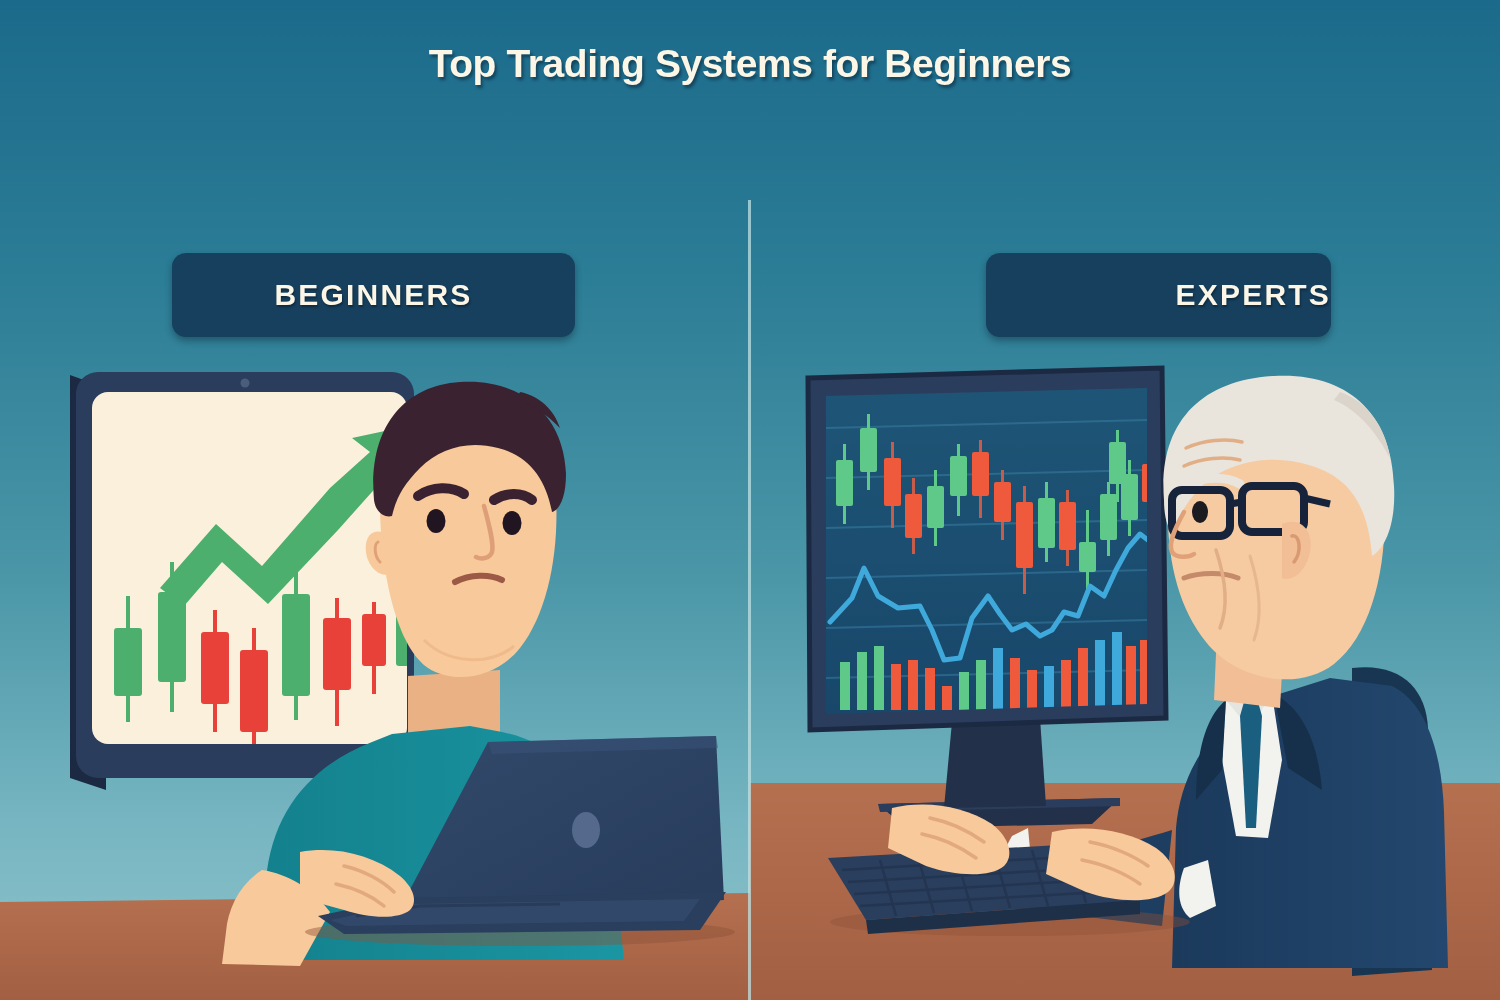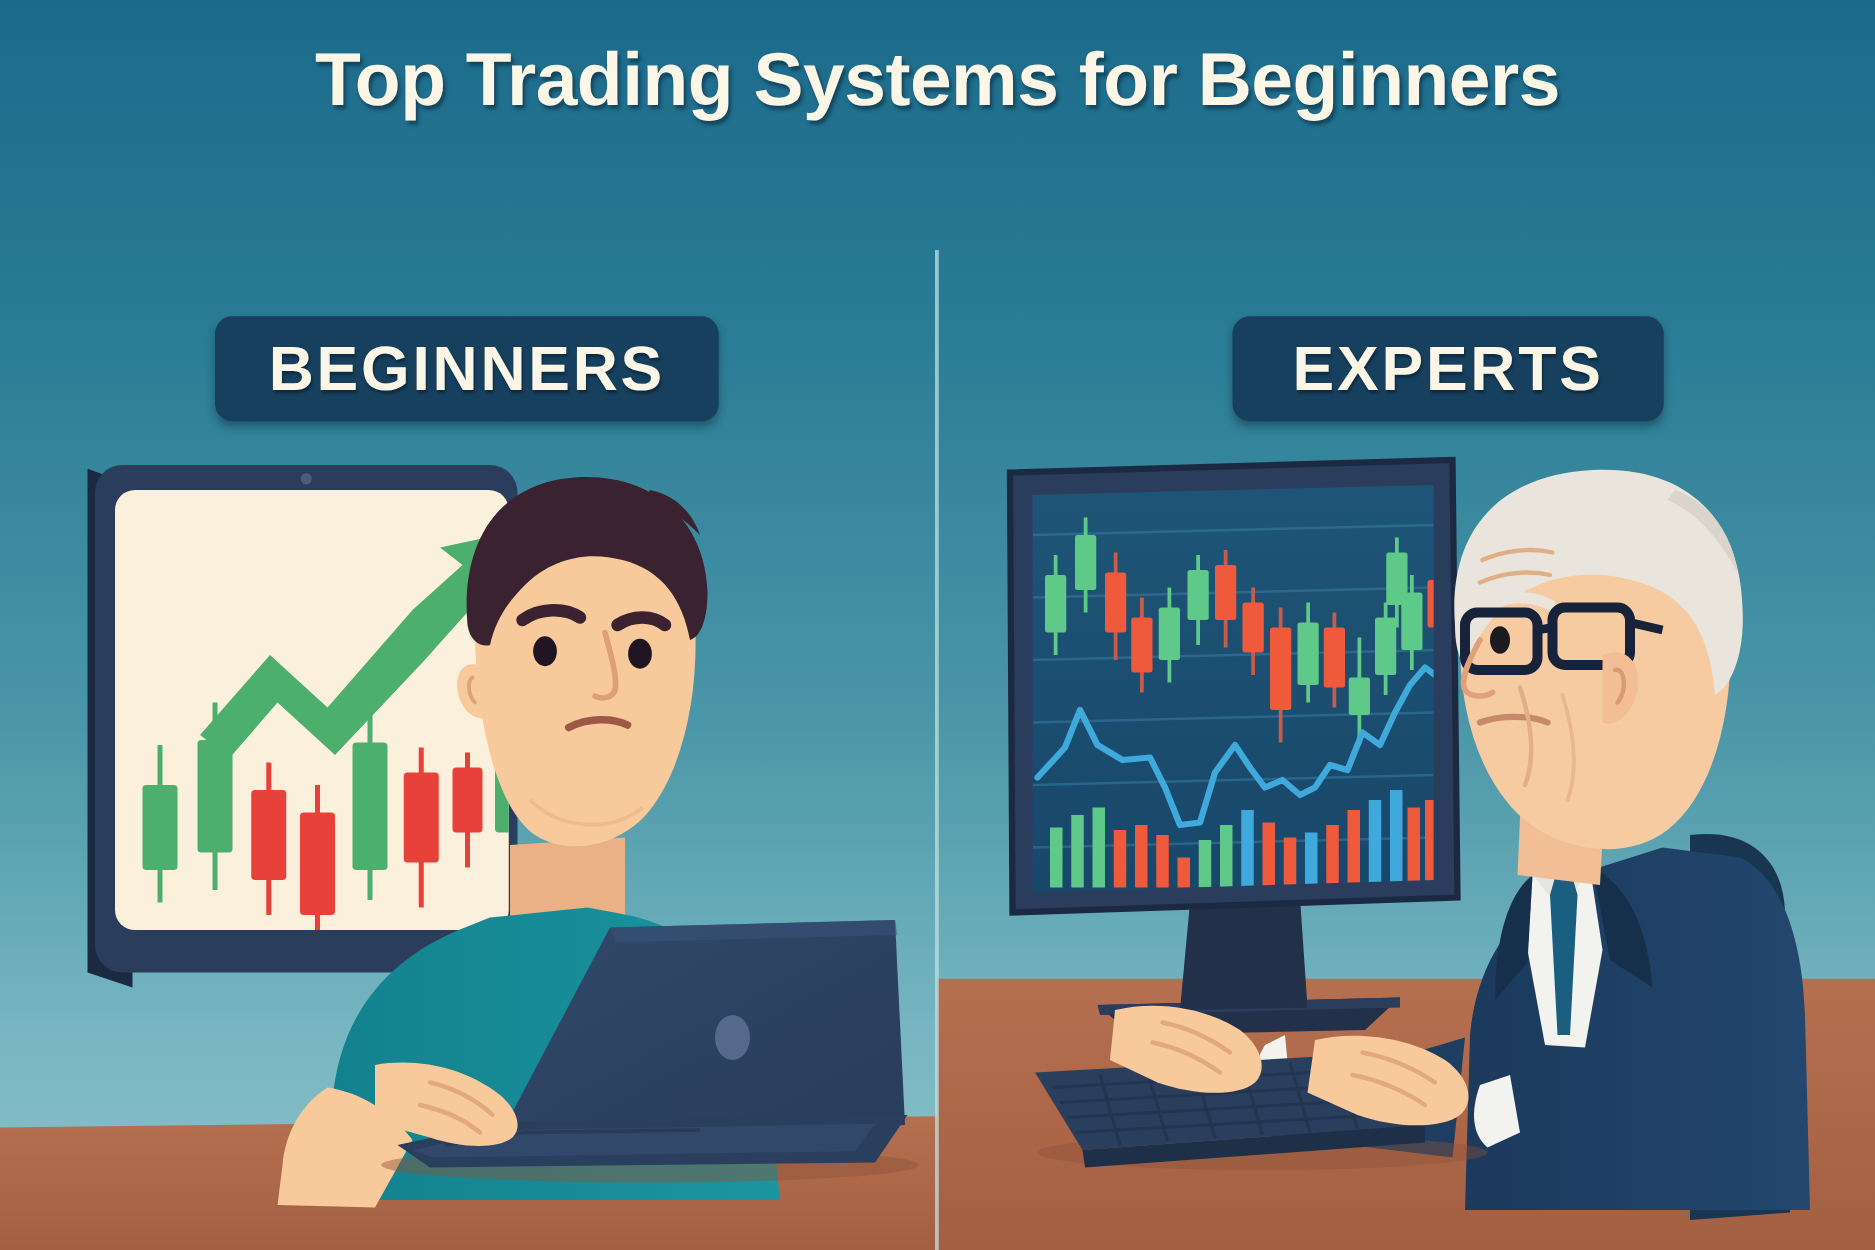--- a/index.html
+++ b/index.html
@@ -21,46 +21,46 @@
     position:absolute;
     left:0; top:28px; width:1500px;
     text-align:center;
     z-index:40;
     pointer-events:none;
   }
   .title-line{
     display:block;
     font-family:"Liberation Sans", sans-serif;
     font-weight:700;
-    font-size:60px;
+    font-size:39px;
     line-height:72px;
     letter-spacing:-0.4px;
     color:#FCF6E7;
     text-shadow: 2px 3px 3px rgba(10,35,52,0.55);
     white-space:nowrap;
   }
 
   .badge{
     position:absolute;
     z-index:40;
     background:#16405E;
     border-radius:14px;
     box-shadow: 0 4px 7px rgba(8,30,46,0.40);
     display:flex; align-items:center; justify-content:center;
   }
   .badge span{
     font-family:"Liberation Sans", sans-serif;
     font-weight:700;
-    font-size:50px;
+    font-size:30px;
     letter-spacing:2.2px;
     color:#FCF6E7;
     text-shadow:1px 2px 2px rgba(5,22,36,0.5);
   }
   #badge-beginners{ left:172px; top:253px; width:403px; height:84px; }
-  #badge-experts{ left:986px; top:253px; width:345px; height:84px; }
+  #badge-experts{ left:986px; top:253px; width:345px; height:84px;justify-content:flex-end; }
 </style>
 </head>
 <body>
 
 <div id="stage">
 
   <svg id="bg" viewBox="0 0 1500 1000" preserveAspectRatio="none">
     <defs>
       <linearGradient id="skyGrad" x1="0" y1="0" x2="0" y2="1">
         <stop offset="0" stop-color="#1B6A8B"></stop>

